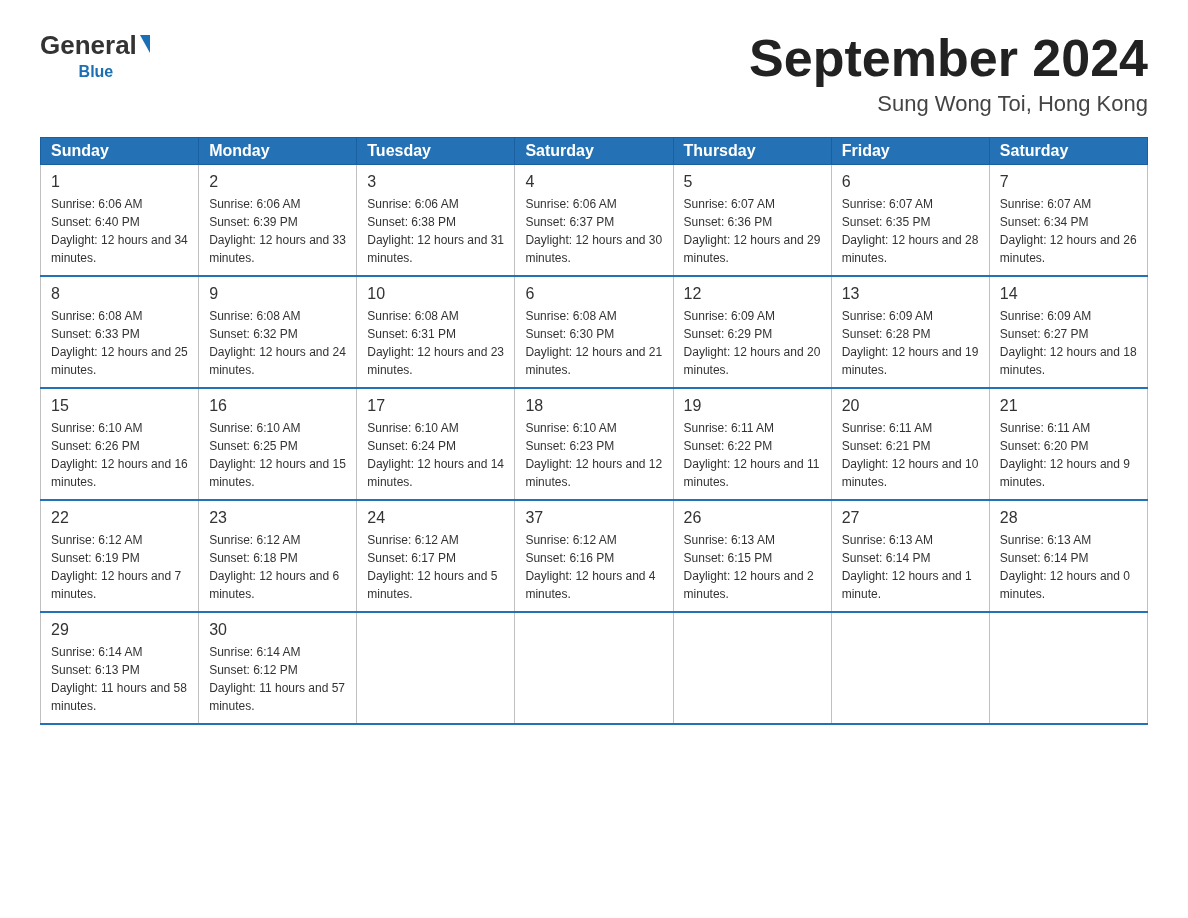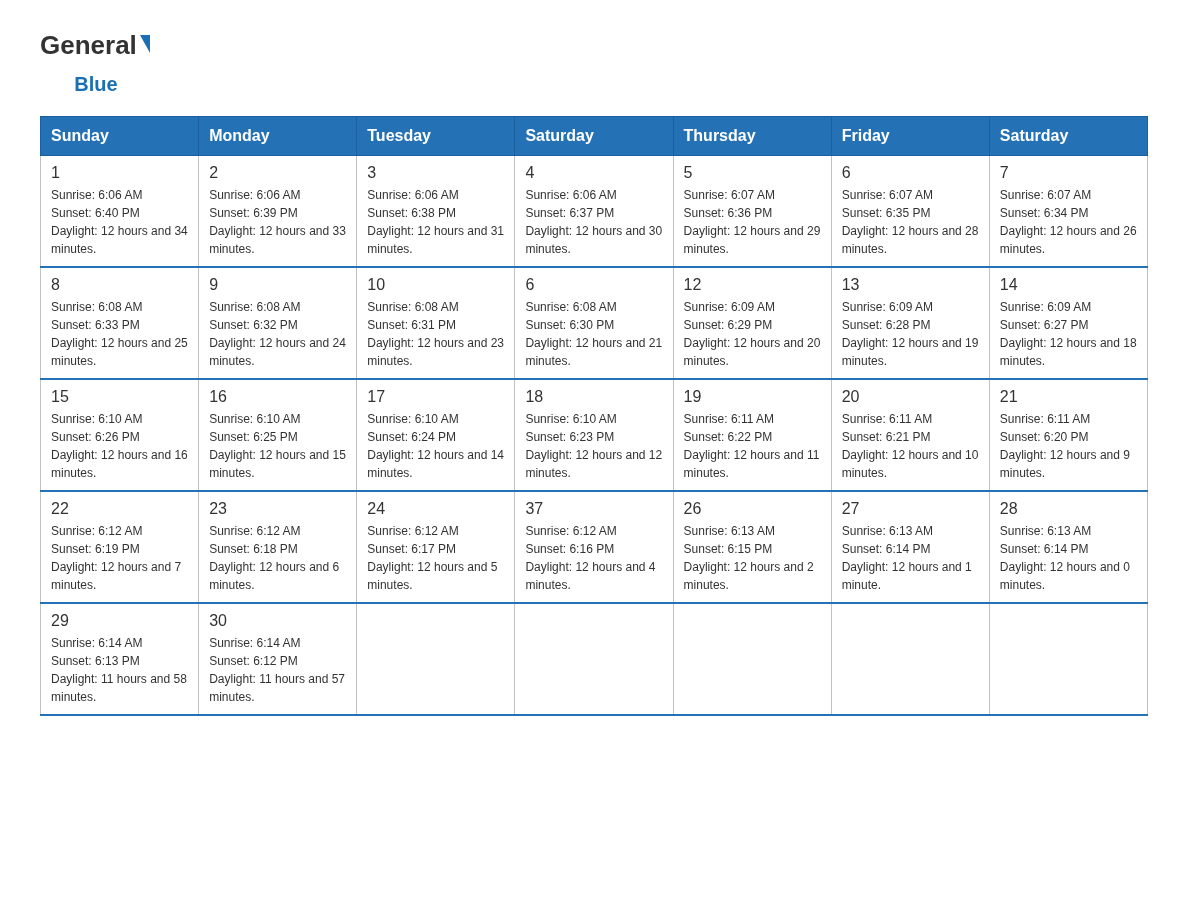--- a/index.html
+++ b/index.html
@@ -32,23 +32,23 @@
     .logo-triangle {
       width: 0;
       height: 0;
       border-left: 10px solid transparent;
       border-top: 18px solid #1a6fb5;
       margin-left: 3px;
       margin-top: -4px;
     }
     .logo-subtitle {
       color: #1a6fb5;
-      font-size: 20px;
-      font-weight: bold;
-      margin-top: 12px;
+      font-size: 16px;
+      font-weight: bold;
+      margin-top: 2px;
       margin-left: 2px;
     }
     .title-block {
       text-align: right;
     }
     .month-year {
       font-size: 52px;
       font-weight: bold;
       color: #222;
       line-height: 1.1;
@@ -61,21 +61,21 @@
     table {
       width: 100%;
       border-collapse: collapse;
       margin-top: 10px;
     }
     thead tr th {
       background-color: #2472b5;
       color: #ffffff;
       font-size: 16px;
       font-weight: bold;
-      padding: 10px 10px;
+      padding: 4px 10px;
       text-align: left;
       border: 1px solid #1a5fa0;
     }
     tbody tr td {
       vertical-align: top;
       padding: 8px 10px;
       border: 1px solid #c0c0c0;
       border-bottom: 2px solid #2472b5;
       font-size: 13px;
       color: #333;
@@ -100,20 +100,24 @@
 </head>
 <body>
 
 <div class="header-row">
   <div class="logo">
     <div class="logo-text">
       <span class="logo-general">General</span>
       <div class="logo-triangle"></div>
     </div>
     <div class="logo-subtitle">Blue</div>
+  </div>
+  <div class="title-block">
+    <div class="month-year">September 2024</div>
+    <div class="location">Sung Wong Toi, Hong Kong</div>
   </div>
 </div>
 
 <table>
   <thead>
     <tr>
     <th>Sunday</th>
         <th>Monday</th>
         <th>Tuesday</th>
         <th>Saturday</th>

